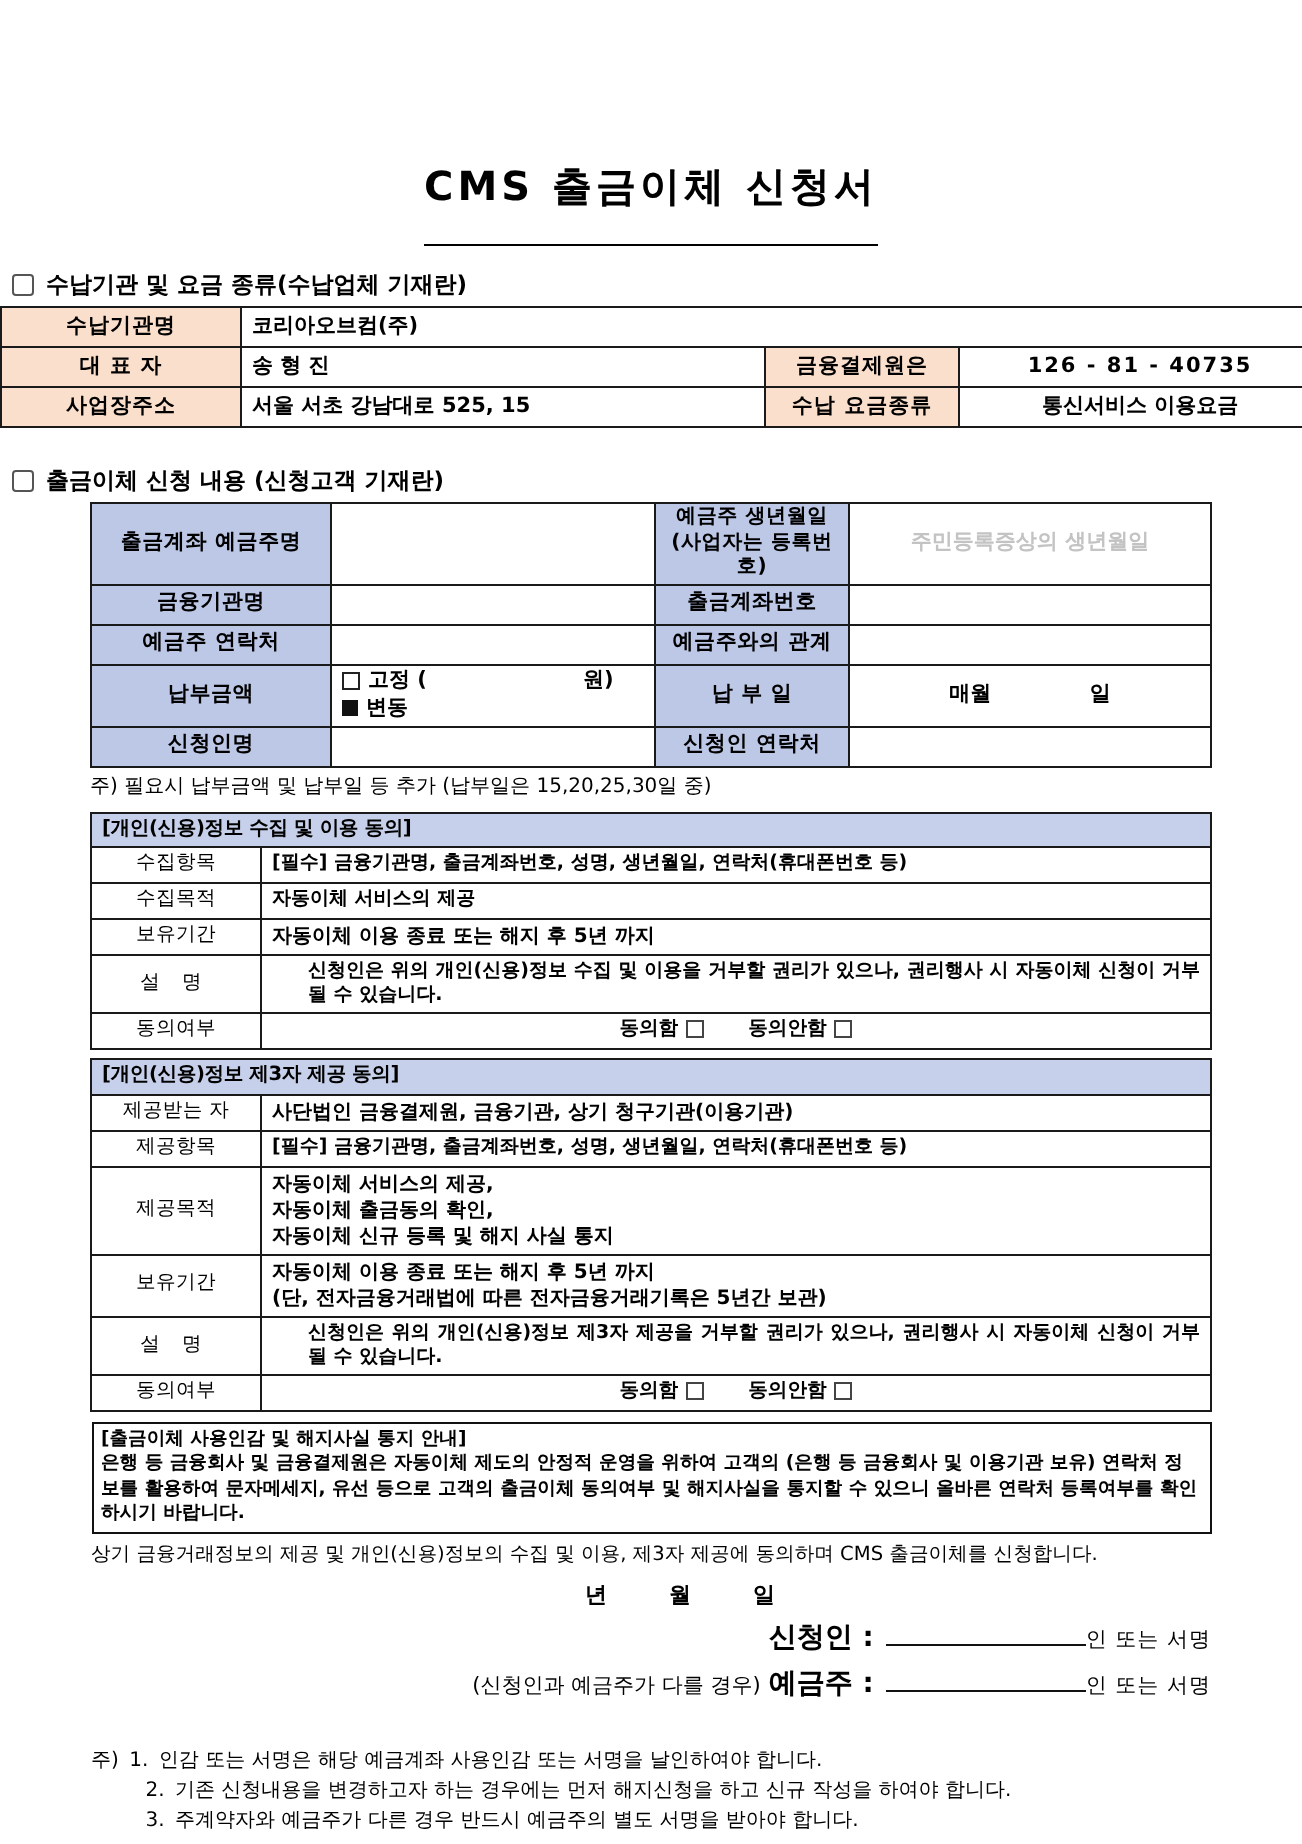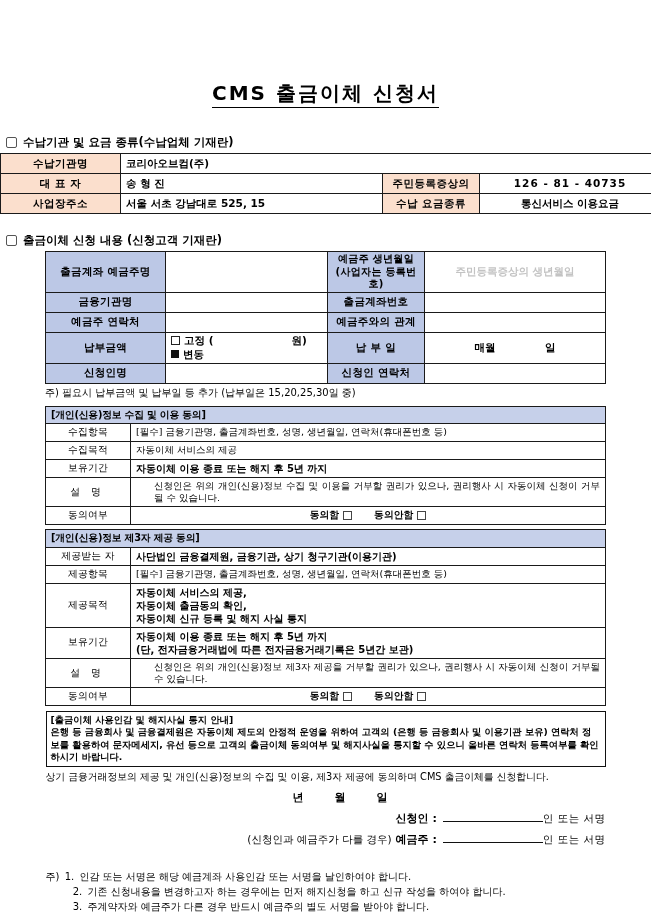--- a/index.html
+++ b/index.html
@@ -29,21 +29,21 @@
     text-align: center;
     font-size: 20px;
     font-weight: bold;
     letter-spacing: 2px;
     margin: 0;
     padding-top: 80px;
     padding-bottom: 0;
   }
   .doc-title span {
     border-bottom: 1.6px solid #000;
-    padding-bottom: 2px;
+    padding-bottom: 17px;
   }
 
   
   .section-head {
     display: flex;
     align-items: center;
     font-size: 11.5px;
     font-weight: bold;
     margin: 0;
     padding: 0 0 3px 6px;
@@ -172,21 +172,21 @@
     text-align: left;
     padding: 2px 6px;
     letter-spacing: -0.2px;
   }
   .ct-key {
     text-align: center;
     font-size: 9.8px;
     letter-spacing: 0.2px;
   }
   .ct-key.spread { letter-spacing: 4px; padding-left: 4px; }
-  .ct-val { font-size: 9.5px; }
+  .ct-val { font-size: 9.5px; font-weight: bold; }
   .ct-val.bold { font-weight: bold; font-size: 10px; }
   .ct-val.just { text-align: justify; text-align-last: left; padding-left: 23px; }
   .ct-agree {
     text-align: center;
     font-weight: bold;
     font-size: 9.8px;
   }
   .ct-agree .cb-empty {
     width: 7px; height: 7px;
     border: 1px solid #444;
@@ -236,21 +236,21 @@
     font-size: 10.5px;
   }
   .sig-row {
     display: flex;
     justify-content: flex-end;
     align-items: baseline;
     margin-top: 5px;
     white-space: nowrap;
   }
   .sig-prefix { font-size: 10.5px; margin-right: 4px; }
-  .sig-label { font-weight: bold; font-size: 11px; }
+  .sig-label { font-weight: bold; font-size: 14px; }
   .sig-rule {
     display: inline-block;
     width: 100px;
     border-bottom: 1.3px solid #111;
     margin: 0 0 0 6px;
     height: 11px;
   }
   .sig-suffix { font-size: 10.5px; margin-left: 0px; letter-spacing: 0.5px; }
 
   .footnotes {
@@ -286,21 +286,21 @@
         <col class="c4">
       </colgroup>
     <tbody>
       <tr>
         <td class="lbl-peach">수납기관명</td>
         <td class="val" colspan="3">코리아오브컴(주)</td>
       </tr>
       <tr>
         <td class="lbl-peach">대 표 자</td>
         <td class="val">송 형 진</td>
-        <td class="lbl-peach">주민등록증상의</td>
+        <td class="lbl-peach">금융결제원은</td>
         <td class="val ctr spaced">126 - 81 - 40735</td>
       </tr>
       <tr>
         <td class="lbl-peach">사업장주소</td>
         <td class="val">서울 서초 강남대로 525, 15</td>
         <td class="lbl-peach">수납 요금종류</td>
         <td class="val ctr">통신서비스 이용요금</td>
       </tr>
     </tbody>
   </table>

